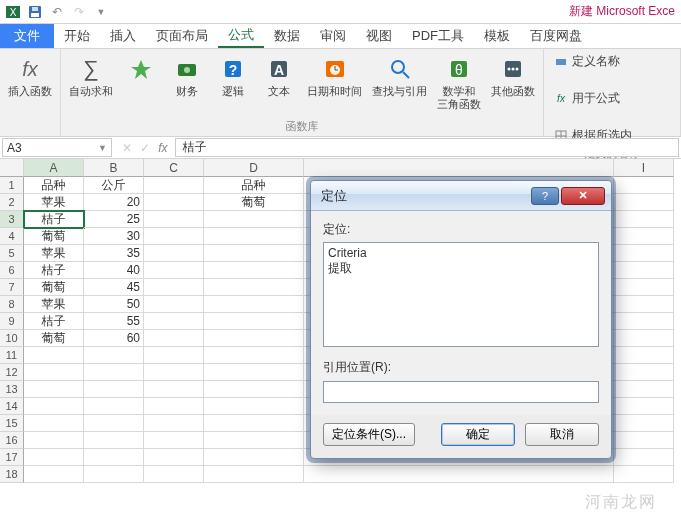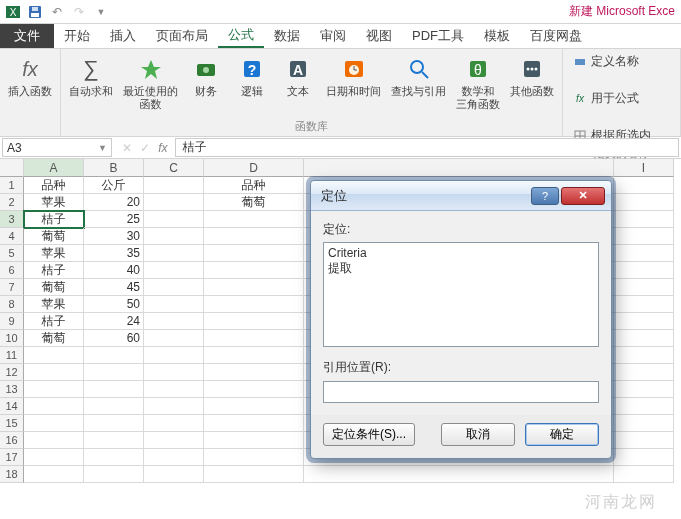--- a/index.html
+++ b/index.html
@@ -39,21 +39,21 @@
 
 
 .ribbon-tabs {
   height: 25px;
   background: #fff;
   display: flex;
   align-items: stretch;
   border-bottom: 1px solid #d4d4d4;
 }
 .file-tab {
-  background: #404040;
+  background: #3b82f6;
   color: #fff;
   padding: 0 14px;
   display: flex;
   align-items: center;
   font-size: 13px;
   cursor: pointer;
 }
 .tab {
   padding: 0 10px;
   display: flex;
@@ -385,22 +385,20 @@
             <span style="font-size:22px;color:#555">∑</span>
           </div>
         <div class="rbtn-label">自动求和</div>
       </div>
       <div class="rbtn">
         <div class="icon">
             <svg width="24" height="24">
               <polygon points="12,3 15,10 22,10 16,14 18,22 12,17 6,22 8,14 2,10 9,10" fill="#4caf50"></polygon>
             </svg>
           </div>
-        <div class="rbtn-label">最近使用的
-函数</div>
       </div>
       <div class="rbtn">
         <div class="icon">
             <svg width="24" height="24">
               <rect x="3" y="7" width="18" height="12" rx="2" fill="#2e7d32"></rect>
               <circle cx="12" cy="13" r="3" fill="#a5d6a7"></circle>
             </svg>
           </div>
         <div class="rbtn-label">财务</div>
       </div>
@@ -594,21 +592,21 @@
         <div class="cell c-A">苹果</div>
         <div class="cell c-B">50</div>
         <div class="cell c-C"></div>
         <div class="cell c-D"></div>
         <div class="cell" style="width: 310px;"></div>
         <div class="cell c-I"></div>
       </div>
       <div class="row">
         <div class="rh">9</div>
         <div class="cell c-A">桔子</div>
-        <div class="cell c-B">24</div>
+        <div class="cell c-B">55</div>
         <div class="cell c-C"></div>
         <div class="cell c-D"></div>
         <div class="cell" style="width: 310px;"></div>
         <div class="cell c-I"></div>
       </div>
       <div class="row">
         <div class="rh">10</div>
         <div class="cell c-A">葡萄</div>
         <div class="cell c-B">60</div>
         <div class="cell c-C"></div>
@@ -703,18 +701,18 @@
     <span class="dlg-label">定位:</span>
     <div class="dlg-listbox">
       <div>Criteria</div>
       <div>提取</div>
     </div>
     <span class="dlg-label">引用位置(R):</span>
     <input class="dlg-input" value="" style="">
   </div>
   <div class="dlg-footer">
     <button class="dlg-btn left">定位条件(S)...</button>
+    <button class="dlg-btn default">确定</button>
     <button class="dlg-btn">取消</button>
-    <button class="dlg-btn default">确定</button>
   </div>
 </div>
 
 <div class="watermark">河南龙网</div>
 
 </body></html>

